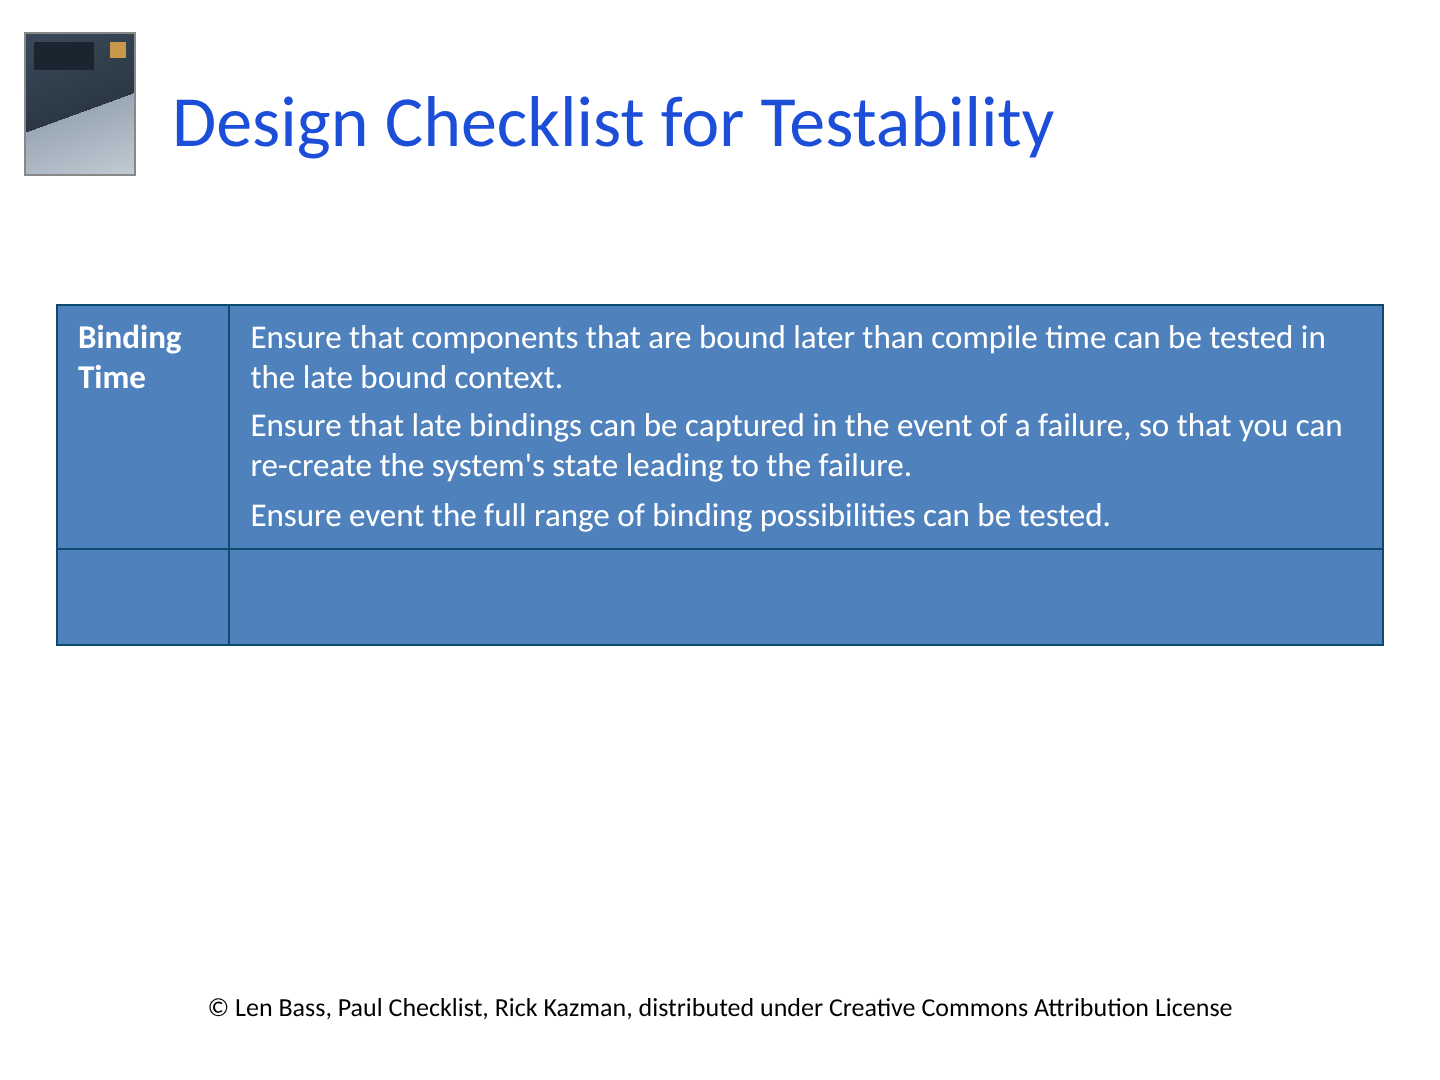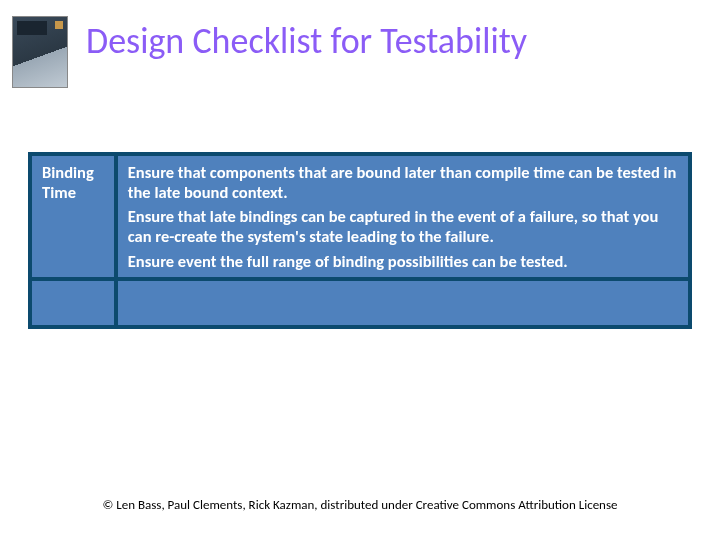--- a/index.html
+++ b/index.html
@@ -35,46 +35,47 @@
     .book-thumb::after {
       content: "";
       position: absolute;
       top: 4px; right: 4px;
       width: 8px; height: 8px;
       background: #c7974a;
     }
     .title {
       font-size: 36px;
       font-weight: 400;
-      color: #8b5cf6;
+      color: #1d4ed8;
       line-height: 1.1;
       padding-top: 6px;
+      margin-top: 20px;
     }
     .table-wrap {
       margin: 64px 28px 0 28px;
     }
     table {
       width: 100%;
       border-collapse: collapse;
       table-layout: fixed;
     }
     col.c-left { width: 13%; }
     col.c-right { width: 87%; }
     td {
-      border: 4px solid #0c4a6e;
+      border: 1px solid #0c4a6e;
       background: #4f81bd;
       color: #fff;
       vertical-align: top;
       padding: 6px 10px 6px 10px;
       font-size: 16.5px;
       line-height: 1.22;
     }
     td.left-cell { font-weight: 700; }
     td.right-cell { font-weight: 700; }
-    .para { margin-bottom: 4px; font-weight: 700; }
+    .para { margin-bottom: 4px; font-weight: 400; }
     .para:last-child { margin-bottom: 0; }
     tr.filler td {
       height: 48px;
     }
     .footer {
       position: absolute;
       bottom: 28px;
       left: 0;
       width: 100%;
       text-align: center;
@@ -106,13 +107,13 @@
       </td>
     </tr>
     <tr class="filler">
       <td></td>
       <td></td>
     </tr>
   </tbody>
     </table>
 </div>
 
-<div class="footer">© Len Bass, Paul Clements, Rick Kazman, distributed under Creative Commons Attribution License</div>
+<div class="footer">© Len Bass, Paul Checklist, Rick Kazman, distributed under Creative Commons Attribution License</div>
 
 </body></html>

